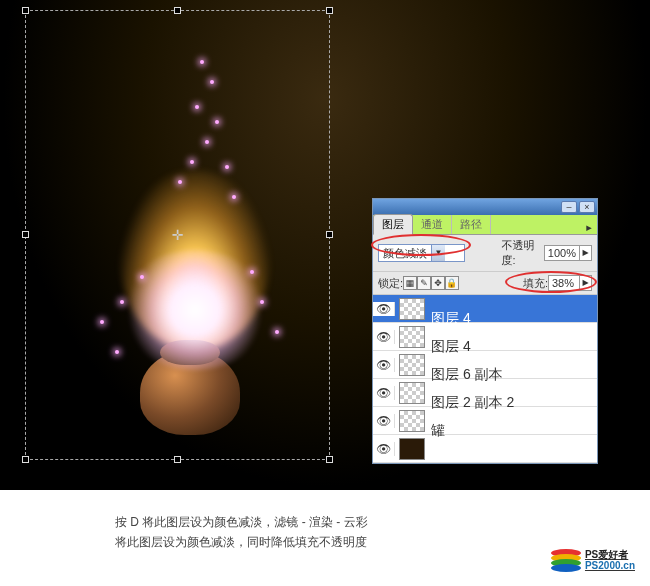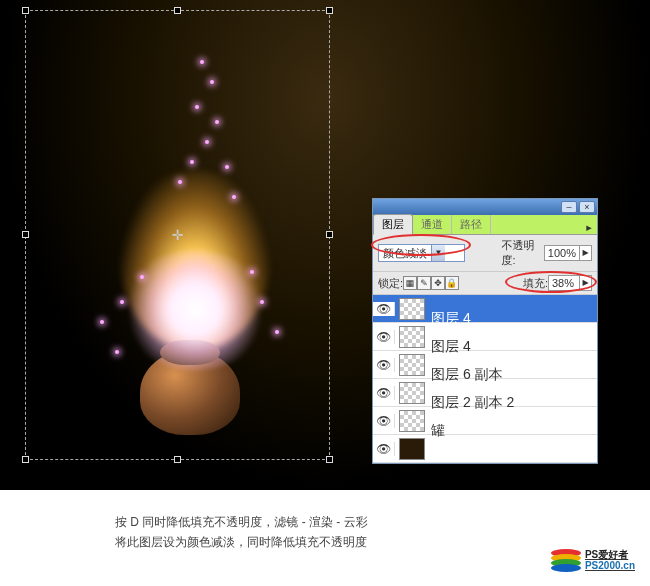--- a/index.html
+++ b/index.html
@@ -369,21 +369,21 @@
       <div class="layer-name">罐</div>
     </div>
     <div class="layer-row">
       <div class="eye-col">👁</div>
       <div class="thumb solid"></div>
       <div class="layer-name"></div>
     </div>
   </div>
 </div>
 
-<div class="caption" style="top:514px">按 D 同时降低填充不透明度，滤镜 - 渲染 - 云彩</div>
+<div class="caption" style="top:514px">按 D 将此图层设为颜色减淡，滤镜 - 渲染 - 云彩</div>
 <div class="caption" style="top:534px">将此图层设为颜色减淡，同时降低填充不透明度</div>
 
 <div class="logo">
   <div class="logo-swirl">
     <span style="top:0;background:#e63030"></span>
     <span style="top:5px;background:#f0b000"></span>
     <span style="top:10px;background:#30a030"></span>
     <span style="top:15px;background:#1060c0"></span>
   </div>
   <div class="logo-text">

